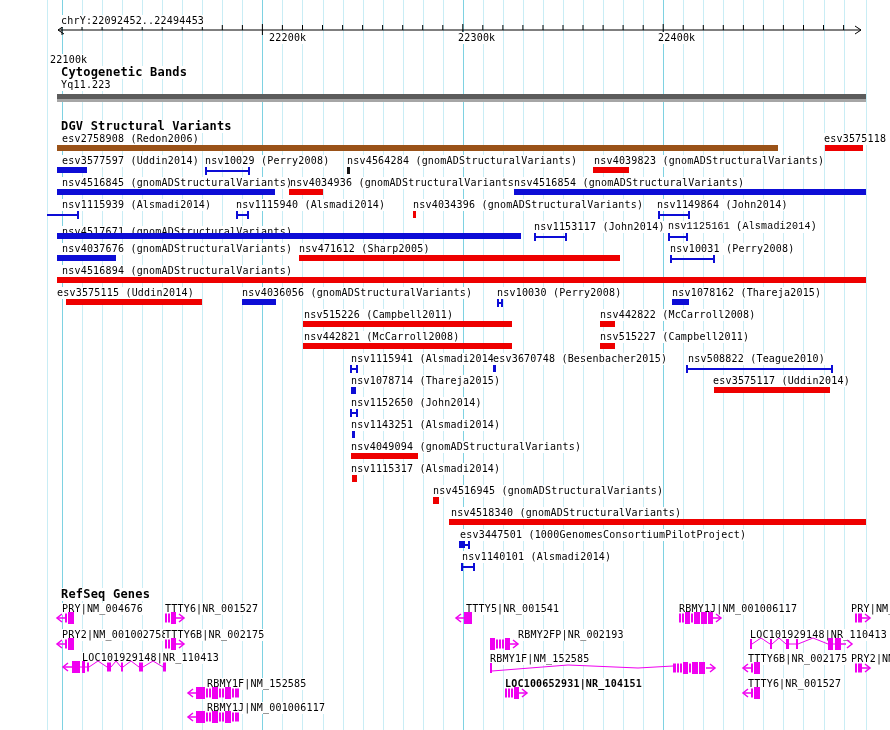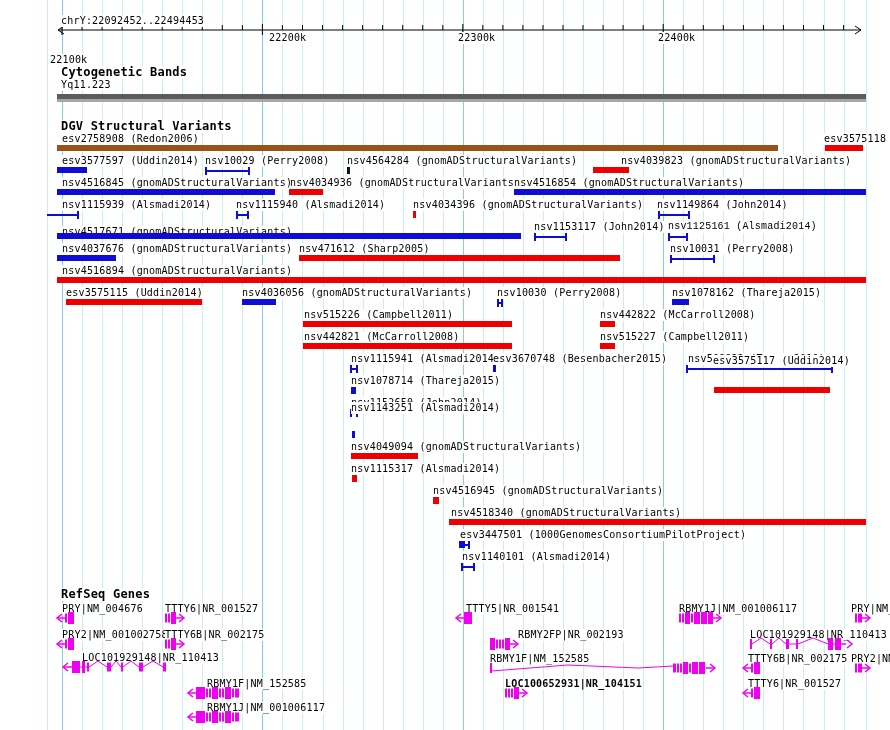--- a/index.html
+++ b/index.html
@@ -70,21 +70,21 @@
       <div class="lbl" style="position: absolute; left: 824px; top: 133px;">esv3575118 (Uddin2014)</div>
       <div style="position: absolute; left: 825px; top: 145px; width: 38px; height: 6px; background: rgb(238, 0, 0);"></div>
       <div class="lbl" style="position: absolute; left: 62px; top: 155px;">esv3577597 (Uddin2014)</div>
       <div style="position: absolute; left: 57px; top: 167px; width: 30px; height: 6px; background: rgb(13, 13, 214);"></div>
       <div class="lbl" style="position: absolute; left: 205px; top: 155px;">nsv10029 (Perry2008)</div>
       <div style="position: absolute; left: 205px; top: 170px; width: 45px; height: 2px; background: rgb(13, 13, 214);"></div>
       <div style="position: absolute; left: 205px; top: 167px; width: 2px; height: 8px; background: rgb(13, 13, 214);"></div>
       <div style="position: absolute; left: 248px; top: 167px; width: 2px; height: 8px; background: rgb(13, 13, 214);"></div>
       <div class="lbl" style="position: absolute; left: 347px; top: 155px;">nsv4564284 (gnomADStructuralVariants)</div>
       <div style="position: absolute; left: 347px; top: 167px; width: 3px; height: 7px; background: rgb(21, 21, 21);"></div>
-      <div class="lbl" style="position: absolute; left: 621px; top: 155px;">nsv4039823 (gnomADStructuralVariants)</div>
+      <div class="lbl" style="position: absolute; left: 594px; top: 155px;">nsv4039823 (gnomADStructuralVariants)</div>
       <div style="position: absolute; left: 593px; top: 167px; width: 36px; height: 6px; background: rgb(238, 0, 0);"></div>
       <div class="lbl" style="position: absolute; left: 62px; top: 177px;">nsv4516845 (gnomADStructuralVariants)</div>
       <div style="position: absolute; left: 57px; top: 189px; width: 218px; height: 6px; background: rgb(13, 13, 214);"></div>
       <div class="lbl" style="position: absolute; left: 290px; top: 177px;">nsv4034936 (gnomADStructuralVariants)</div>
       <div style="position: absolute; left: 289px; top: 189px; width: 34px; height: 6px; background: rgb(238, 0, 0);"></div>
       <div class="lbl" style="position: absolute; left: 514px; top: 177px;">nsv4516854 (gnomADStructuralVariants)</div>
       <div style="position: absolute; left: 514px; top: 189px; width: 352px; height: 6px; background: rgb(13, 13, 214);"></div>
       <div class="lbl" style="position: absolute; left: 62px; top: 199px;">nsv1115939 (Alsmadi2014)</div>
       <div style="position: absolute; left: 47px; top: 214px; width: 32px; height: 2px; background: rgb(13, 13, 214);"></div>
       <div style="position: absolute; left: 77px; top: 211px; width: 2px; height: 8px; background: rgb(13, 13, 214);"></div>
@@ -111,21 +111,21 @@
       <div class="lbl" style="position: absolute; left: 62px; top: 243px;">nsv4037676 (gnomADStructuralVariants)</div>
       <div style="position: absolute; left: 57px; top: 255px; width: 59px; height: 6px; background: rgb(13, 13, 214);"></div>
       <div class="lbl" style="position: absolute; left: 299px; top: 243px;">nsv471612 (Sharp2005)</div>
       <div style="position: absolute; left: 299px; top: 255px; width: 321px; height: 6px; background: rgb(238, 0, 0);"></div>
       <div class="lbl" style="position: absolute; left: 670px; top: 243px;">nsv10031 (Perry2008)</div>
       <div style="position: absolute; left: 670px; top: 258px; width: 45px; height: 2px; background: rgb(13, 13, 214);"></div>
       <div style="position: absolute; left: 670px; top: 255px; width: 2px; height: 8px; background: rgb(13, 13, 214);"></div>
       <div style="position: absolute; left: 713px; top: 255px; width: 2px; height: 8px; background: rgb(13, 13, 214);"></div>
       <div class="lbl" style="position: absolute; left: 62px; top: 265px;">nsv4516894 (gnomADStructuralVariants)</div>
       <div style="position: absolute; left: 57px; top: 277px; width: 809px; height: 6px; background: rgb(238, 0, 0);"></div>
-      <div class="lbl" style="position: absolute; left: 66px; top: 287px;">esv3575115 (Uddin2014)</div>
+      <div class="lbl" style="position: absolute; left: 57px; top: 287px;">esv3575115 (Uddin2014)</div>
       <div style="position: absolute; left: 66px; top: 299px; width: 136px; height: 6px; background: rgb(238, 0, 0);"></div>
       <div class="lbl" style="position: absolute; left: 242px; top: 287px;">nsv4036056 (gnomADStructuralVariants)</div>
       <div style="position: absolute; left: 242px; top: 299px; width: 34px; height: 6px; background: rgb(13, 13, 214);"></div>
       <div class="lbl" style="position: absolute; left: 497px; top: 287px;">nsv10030 (Perry2008)</div>
       <div style="position: absolute; left: 497px; top: 302px; width: 6px; height: 2px; background: rgb(13, 13, 214);"></div>
       <div style="position: absolute; left: 497px; top: 299px; width: 2px; height: 8px; background: rgb(13, 13, 214);"></div>
       <div style="position: absolute; left: 501px; top: 299px; width: 2px; height: 8px; background: rgb(13, 13, 214);"></div>
       <div class="lbl" style="position: absolute; left: 672px; top: 287px;">nsv1078162 (Thareja2015)</div>
       <div style="position: absolute; left: 672px; top: 299px; width: 17px; height: 6px; background: rgb(13, 13, 214);"></div>
       <div class="lbl" style="position: absolute; left: 304px; top: 309px;">nsv515226 (Campbell2011)</div>
@@ -141,27 +141,27 @@
       <div style="position: absolute; left: 350px; top: 365px; width: 2px; height: 8px; background: rgb(13, 13, 214);"></div>
       <div style="position: absolute; left: 356px; top: 365px; width: 2px; height: 8px; background: rgb(13, 13, 214);"></div>
       <div class="lbl" style="position: absolute; left: 493px; top: 353px;">esv3670748 (Besenbacher2015)</div>
       <div style="position: absolute; left: 493px; top: 365px; width: 3px; height: 7px; background: rgb(13, 13, 214);"></div>
       <div class="lbl" style="position: absolute; left: 688px; top: 353px;">nsv508822 (Teague2010)</div>
       <div style="position: absolute; left: 686px; top: 368px; width: 147px; height: 2px; background: rgb(13, 13, 214);"></div>
       <div style="position: absolute; left: 686px; top: 365px; width: 2px; height: 8px; background: rgb(13, 13, 214);"></div>
       <div style="position: absolute; left: 831px; top: 365px; width: 2px; height: 8px; background: rgb(13, 13, 214);"></div>
       <div class="lbl" style="position: absolute; left: 351px; top: 375px;">nsv1078714 (Thareja2015)</div>
       <div style="position: absolute; left: 351px; top: 387px; width: 5px; height: 7px; background: rgb(13, 13, 214);"></div>
-      <div class="lbl" style="position: absolute; left: 713px; top: 355px;">esv3575117 (Uddin2014)</div>
+      <div class="lbl" style="position: absolute; left: 713px; top: 375px;">esv3575117 (Uddin2014)</div>
       <div style="position: absolute; left: 714px; top: 387px; width: 116px; height: 6px; background: rgb(238, 0, 0);"></div>
       <div class="lbl" style="position: absolute; left: 351px; top: 397px;">nsv1152650 (John2014)</div>
       <div style="position: absolute; left: 350px; top: 412px; width: 8px; height: 2px; background: rgb(13, 13, 214);"></div>
       <div style="position: absolute; left: 350px; top: 409px; width: 2px; height: 8px; background: rgb(13, 13, 214);"></div>
       <div style="position: absolute; left: 356px; top: 409px; width: 2px; height: 8px; background: rgb(13, 13, 214);"></div>
-      <div class="lbl" style="position: absolute; left: 351px; top: 402px;">nsv1143251 (Alsmadi2014)</div>
+      <div class="lbl" style="position: absolute; left: 351px; top: 419px;">nsv1143251 (Alsmadi2014)</div>
       <div style="position: absolute; left: 352px; top: 431px; width: 3px; height: 7px; background: rgb(13, 13, 214);"></div>
       <div class="lbl" style="position: absolute; left: 351px; top: 441px;">nsv4049094 (gnomADStructuralVariants)</div>
       <div style="position: absolute; left: 351px; top: 453px; width: 67px; height: 6px; background: rgb(238, 0, 0);"></div>
       <div class="lbl" style="position: absolute; left: 351px; top: 463px;">nsv1115317 (Alsmadi2014)</div>
       <div style="position: absolute; left: 352px; top: 475px; width: 5px; height: 7px; background: rgb(238, 0, 0);"></div>
       <div class="lbl" style="position: absolute; left: 433px; top: 485px;">nsv4516945 (gnomADStructuralVariants)</div>
       <div style="position: absolute; left: 433px; top: 497px; width: 6px; height: 7px; background: rgb(238, 0, 0);"></div>
       <div class="lbl" style="position: absolute; left: 451px; top: 507px;">nsv4518340 (gnomADStructuralVariants)</div>
       <div style="position: absolute; left: 449px; top: 519px; width: 417px; height: 6px; background: rgb(238, 0, 0);"></div>
       <div class="lbl" style="position: absolute; left: 460px; top: 529px;">esv3447501 (1000GenomesConsortiumPilotProject)</div>

